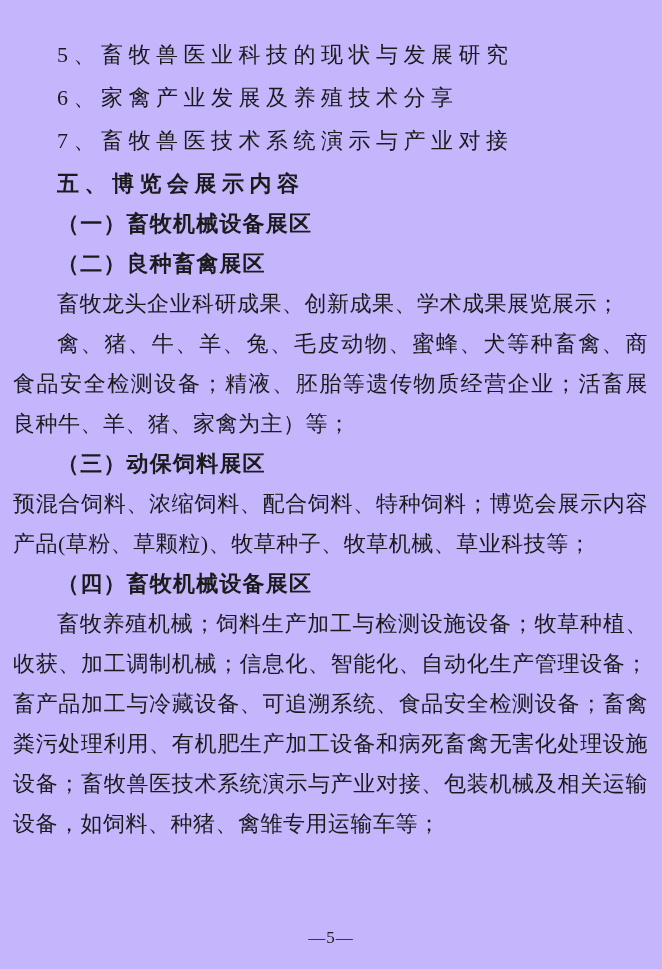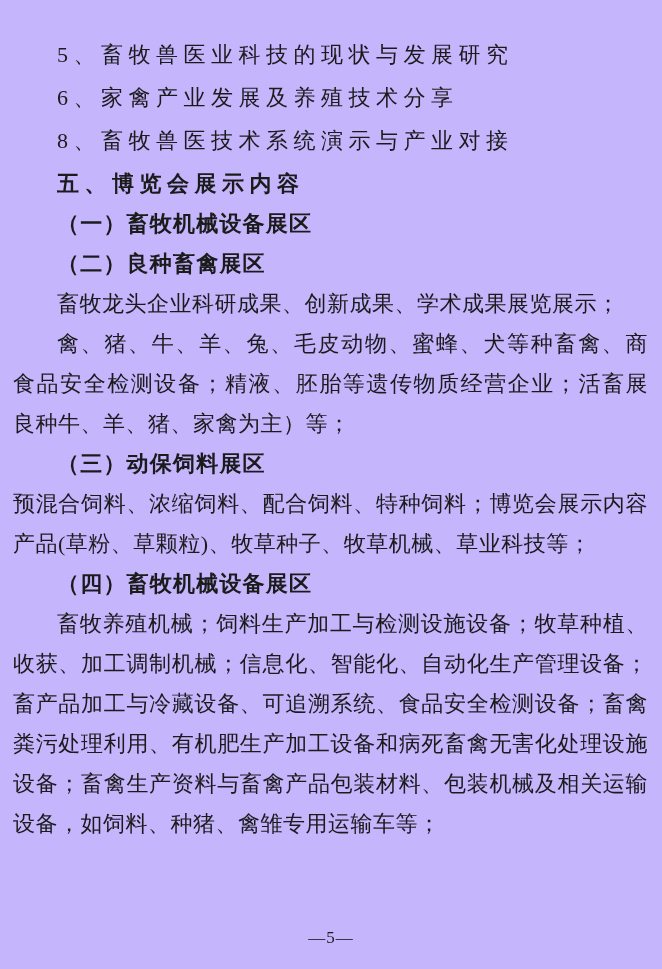--- a/index.html
+++ b/index.html
@@ -25,40 +25,40 @@
   }
 </style>
 </head>
 <body>
 
 <div class="page">
   <div class="content">
 
     <div class="line ind wide list-item">5、畜牧兽医业科技的现状与发展研究</div>
     <div class="line ind wide list-item">6、家禽产业发展及养殖技术分享</div>
-    <div class="line ind wide list-item">8、畜牧兽医技术系统演示与产业对接</div>
+    <div class="line ind wide list-item">7、畜牧兽医技术系统演示与产业对接</div>
 
     <div class="line ind bold wide">五、博览会展示内容</div>
 
     <div class="line ind bold subhead">（一）畜牧机械设备展区</div>
     <div class="line ind bold subhead">（二）良种畜禽展区</div>
 
     <div class="line ind">畜牧龙头企业科研成果、创新成果、学术成果展览展示；</div>
     <div class="line ind just">禽、猪、牛、羊、兔、毛皮动物、蜜蜂、犬等种畜禽、商</div>
     <div class="line just">食品安全检测设备；精液、胚胎等遗传物质经营企业；活畜展（以</div>
     <div class="line">良种牛、羊、猪、家禽为主）等；</div>
 
     <div class="line ind bold subhead">（三）动保饲料展区</div>
     <div class="line just">预混合饲料、浓缩饲料、配合饲料、特种饲料；博览会展示内容</div>
     <div class="line">产品(草粉、草颗粒)、牧草种子、牧草机械、草业科技等；</div>
 
     <div class="line ind bold subhead">（四）畜牧机械设备展区</div>
     <div class="line ind just">畜牧养殖机械；饲料生产加工与检测设施设备；牧草种植、</div>
     <div class="line just">收获、加工调制机械；信息化、智能化、自动化生产管理设备；</div>
     <div class="line just">畜产品加工与冷藏设备、可追溯系统、食品安全检测设备；畜禽</div>
     <div class="line just">粪污处理利用、有机肥生产加工设备和病死畜禽无害化处理设施</div>
-    <div class="line just">设备；畜禽生产资料与畜禽产品包装材料、包装机械及相关运输</div>
+    <div class="line just">设备；畜牧兽医技术系统演示与产业对接、包装机械及相关运输</div>
     <div class="line">设备，如饲料、种猪、禽雏专用运输车等；</div>
 
   </div>
 
   <div class="footer">—5—</div>
 </div>
 
 </body></html>

